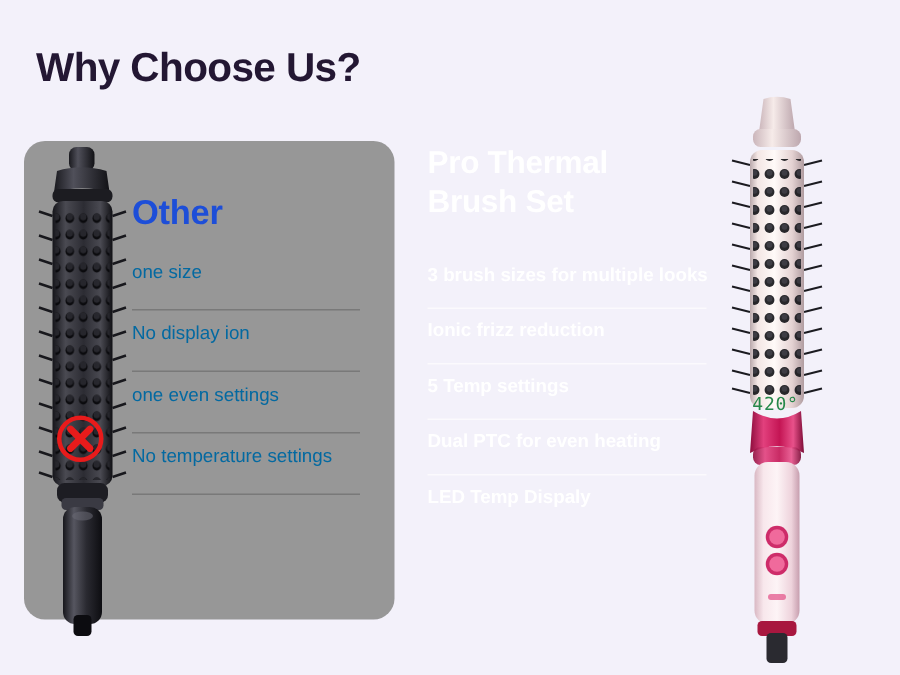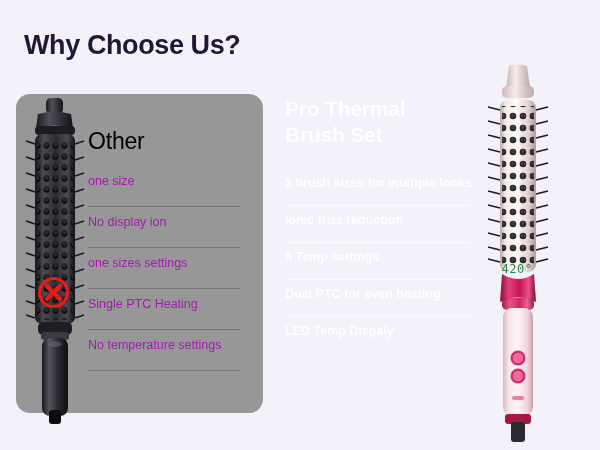--- a/index.html
+++ b/index.html
@@ -40,37 +40,37 @@
     width: 247px;
     height: 319px;
     background: #979797;
     border-radius: 14px;
   }
   .other-title {
     position: absolute;
     left: 88px;
     top: 128px;
     font-size: 23px;
-    font-weight: normal;
-    color: #000000;
+    font-weight: bold;
+    color: #1d4ed8;
     letter-spacing: -0.2px;
   }
   .other-list {
     position: absolute;
     left: 88px;
     top: 174px;
     width: 155px;
   }
   .other-row {
     height: 41px;
     position: relative;
   }
   .other-row .txt {
     font-size: 12.5px;
-    color: #a21caf;
+    color: #0369a1;
     line-height: 15px;
     white-space: nowrap;
   }
   .other-row .rule {
     position: absolute;
     left: 0;
     bottom: 8px;
     width: 152px;
     height: 1px;
     background: #6f6f6f;
@@ -259,25 +259,21 @@
   <div class="other-list">
     <div class="other-row">
       <div class="txt">one size</div>
       <div class="rule"></div>
     </div>
     <div class="other-row">
       <div class="txt">No display ion</div>
       <div class="rule"></div>
     </div>
     <div class="other-row">
-      <div class="txt">one sizes settings</div>
-      <div class="rule"></div>
-    </div>
-    <div class="other-row">
-      <div class="txt">Single PTC Heating</div>
+      <div class="txt">one even settings</div>
       <div class="rule"></div>
     </div>
     <div class="other-row">
       <div class="txt">No temperature settings</div>
       <div class="rule"></div>
     </div>
   </div>
 
   <div class="card-pro"></div>
 

